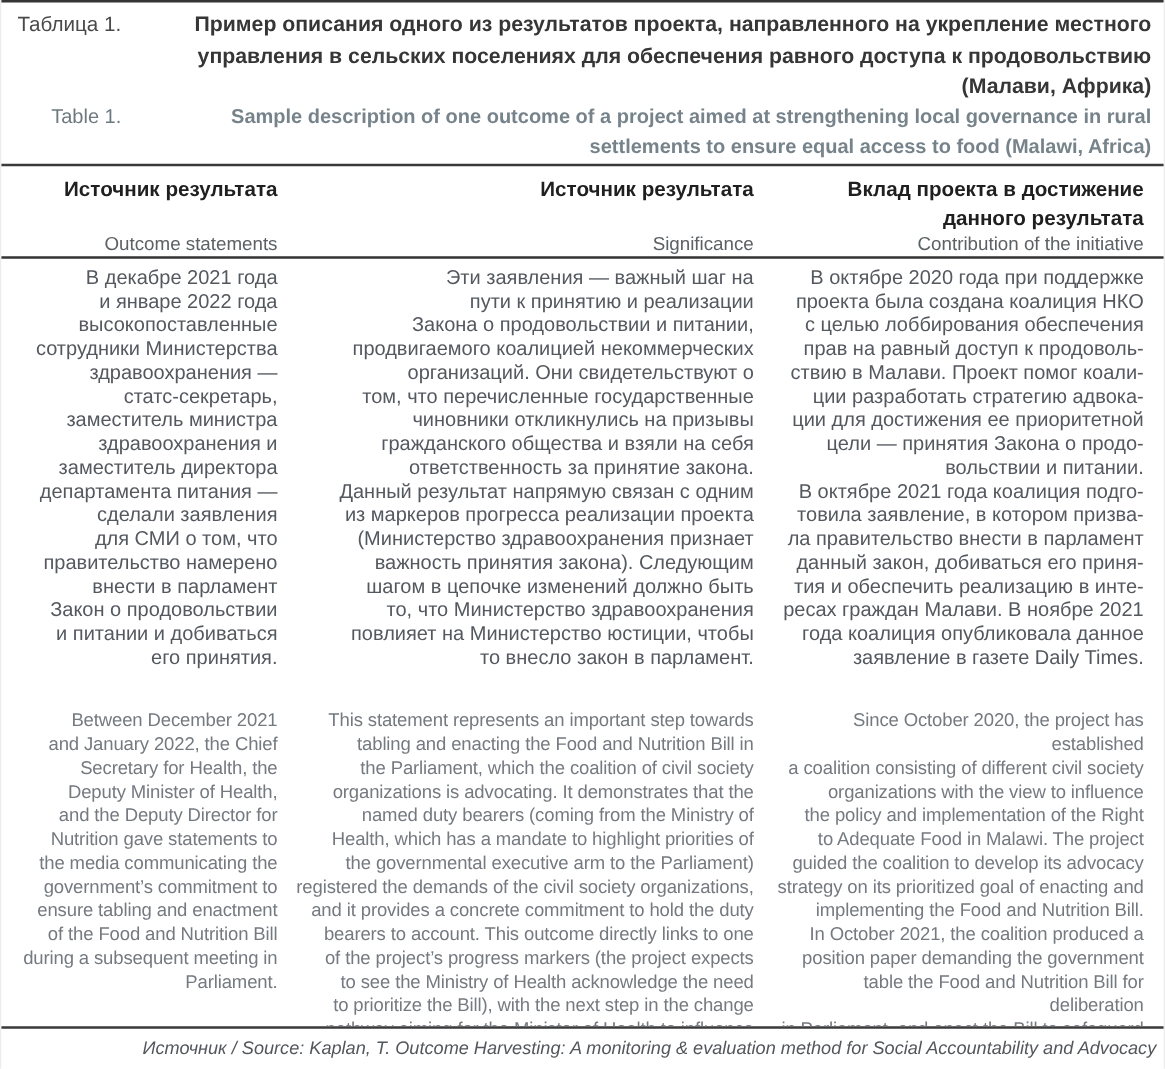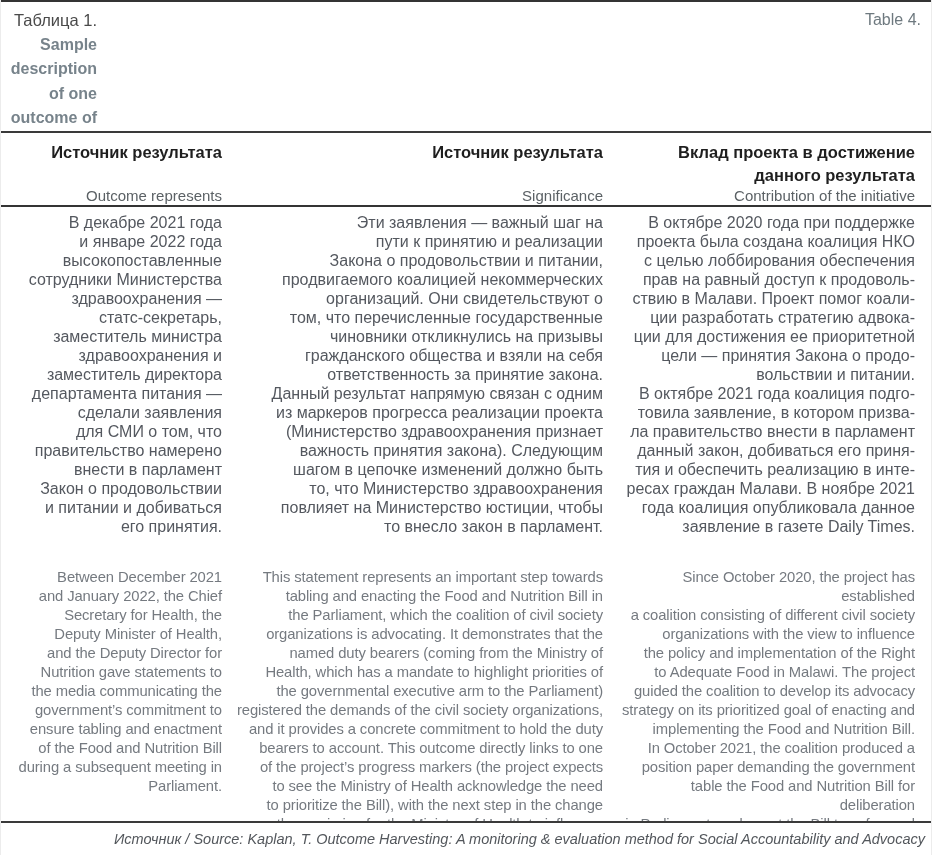--- a/index.html
+++ b/index.html
@@ -95,29 +95,32 @@
     color: #53575c; font-style: italic; font-size: 14.5px; line-height: 17px;
   }
 </style>
 </head>
 <body>
 
 <div class="page">
 
   <div class="caption-block">
     <div class="cap-label-ru">Таблица 1.</div>
-    <div class="cap-label-en">Table 4.</div>
+    <div class="cap-title-ru">Пример описания одного из результатов проекта, направленного на укрепление местного
+управления в сельских поселениях для обеспечения равного доступа к продовольствию
+(Малави, Африка)</div>
+    <div class="cap-label-en">Table 1.</div>
     <div class="cap-title-en">Sample description of one outcome of a project aimed at strengthening local governance in rural
 settlements to ensure equal access to food (Malawi, Africa)</div>
   </div>
 
   <div class="grid3 header-row">
     <div class="header-cell">
       <div class="h-ru">Источник результата</div>
-      <div class="h-en">Outcome represents</div>
+      <div class="h-en">Outcome statements</div>
     </div>
     <div class="header-cell">
       <div class="h-ru">Источник результата</div>
       <div class="h-en">Significance</div>
     </div>
     <div class="header-cell">
       <div class="h-ru">Вклад проекта в достижение
 данного результата</div>
       <div class="h-en">Contribution of the initiative</div>
     </div>

